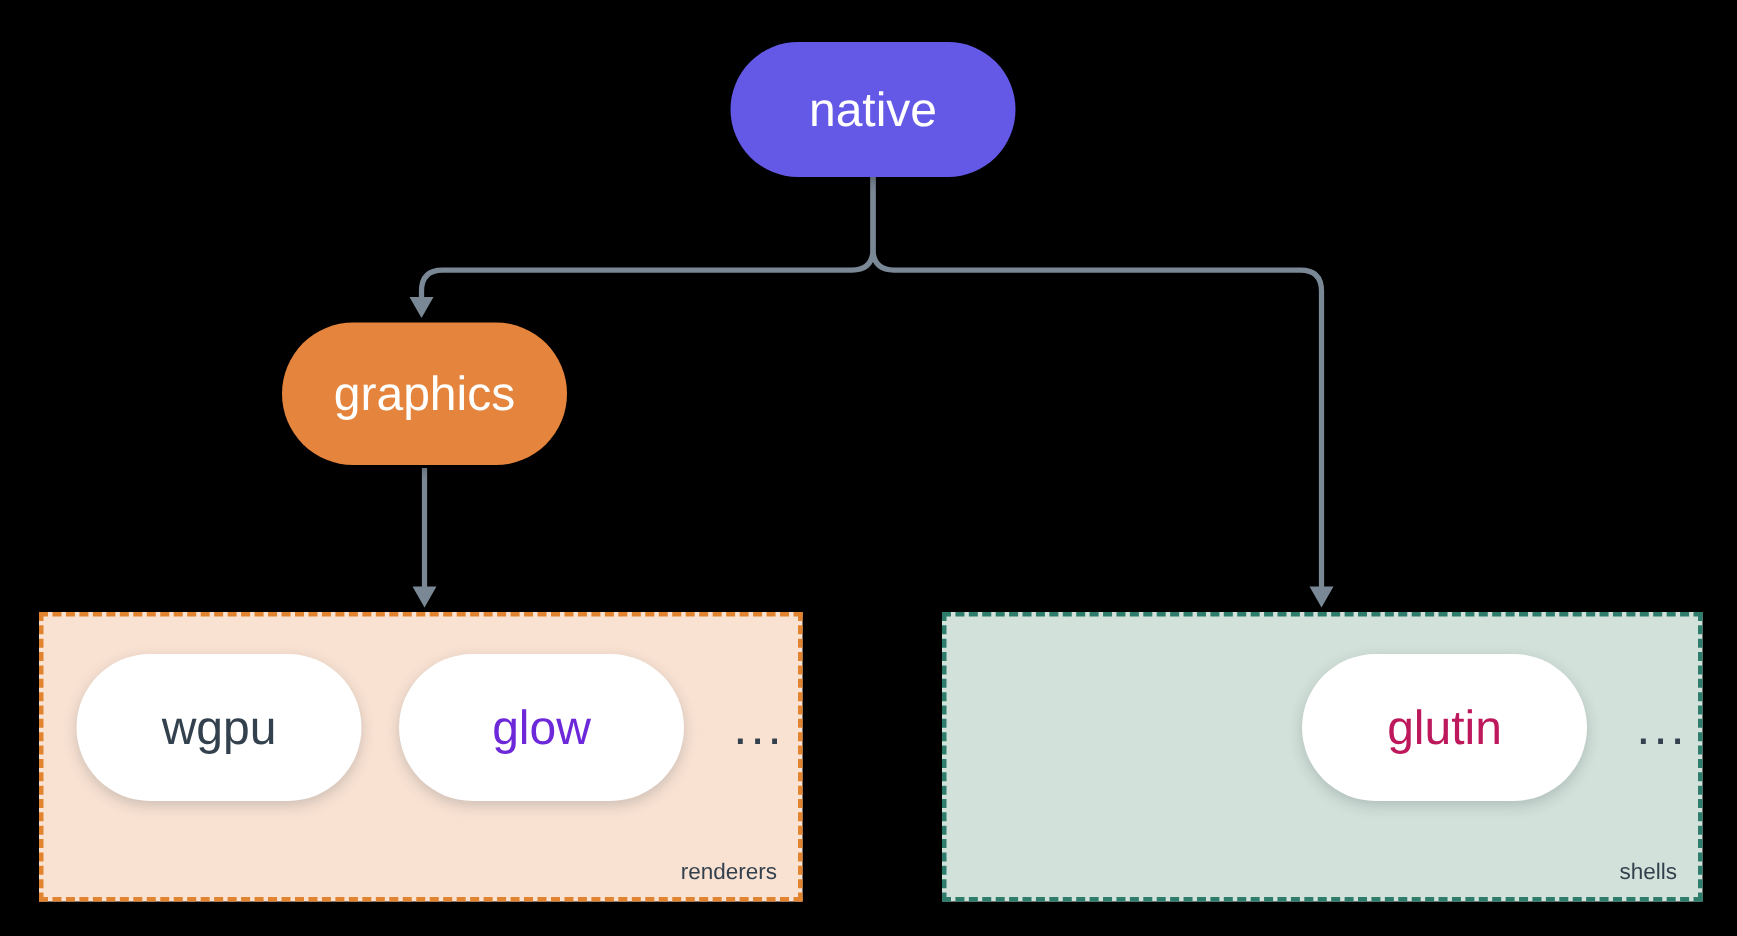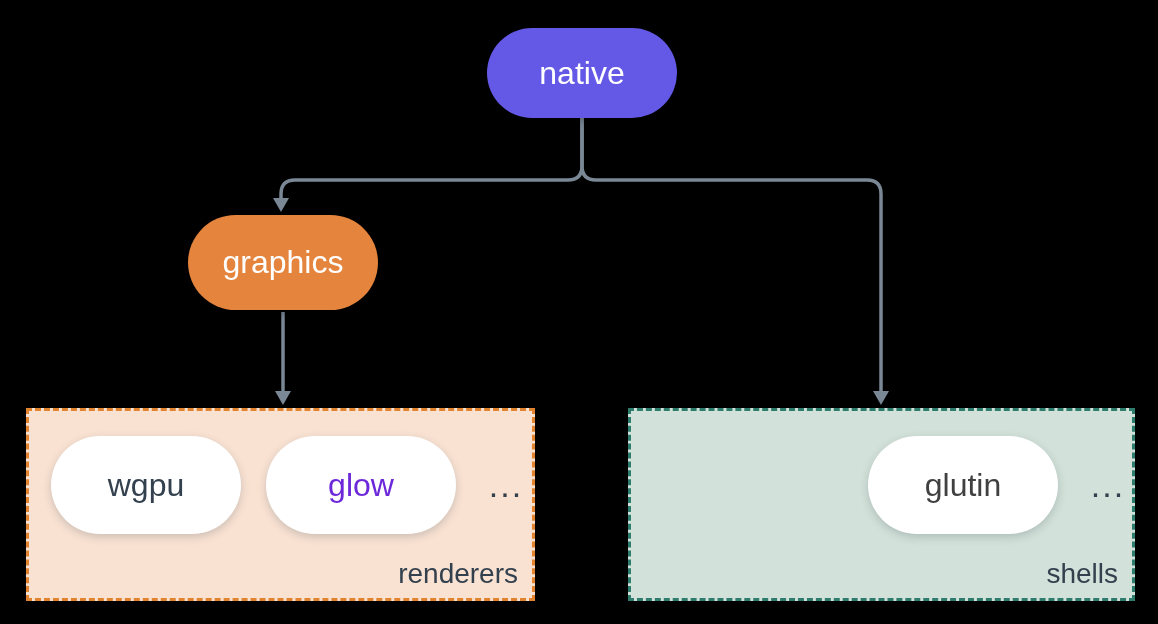--- a/index.html
+++ b/index.html
@@ -74,21 +74,21 @@
     display: flex;
     align-items: center;
     justify-content: center;
     font-size: 34px;
     letter-spacing: 2px;
   }
   .group-label {
     position: absolute;
     right: 14px;
     bottom: 8px;
-    font-size: 28px;
+    font-size: 15px;
   }
 </style>
 </head>
 <body>
 
 <div class="canvas" style="background-color: rgb(0, 0, 0);">
 
   <svg class="connector-layer" viewBox="0 0 1158 624" xmlns="http://www.w3.org/2000/svg">
     <path d="M 582 118 L 582 166 Q 582 180 568 180 L 295 180 Q 281 180 281 194 L 281 199" fill="none" stroke-width="3.5" stroke="#7A8795"></path>
     <polygon points="273,198 289,198 281,212" fill="#7A8795"></polygon>
@@ -111,20 +111,20 @@
       <span>wgpu</span>
     </div>
     <div class="pill pill-2" style="background-color: rgb(255, 255, 255); color: #6d28d9;">
       <span>glow</span>
     </div>
     <div class="more" style="color: rgb(51, 64, 77);">...</div>
     <div class="group-label" style="color: rgb(51, 64, 77);">renderers</div>
   </div>
 
   <div class="group group-shells" style="background-color: rgb(210, 225, 217); border-color: rgb(46, 125, 108);">
-    <div class="pill pill-2" style="background-color: rgb(255, 255, 255); color: #404040;">
+    <div class="pill pill-2" style="background-color: rgb(255, 255, 255); color: #be185d;">
       <span>glutin</span>
     </div>
     <div class="more" style="color: rgb(51, 64, 77);">...</div>
     <div class="group-label" style="color: rgb(51, 64, 77);">shells</div>
   </div>
 
 </div>
 
 </body></html>

